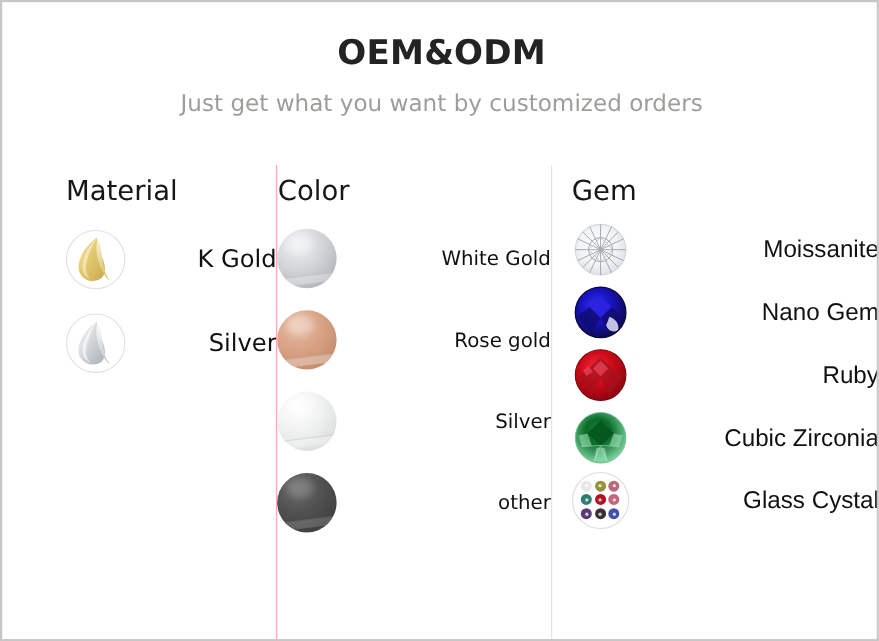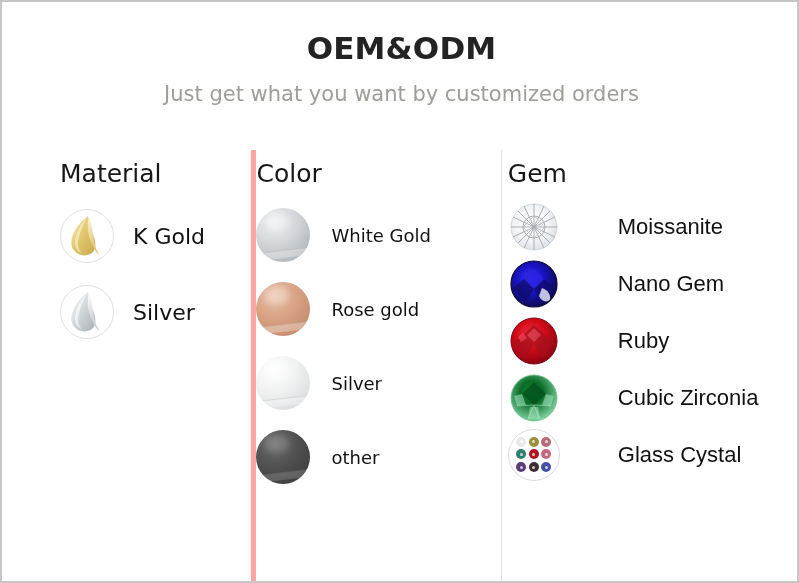--- a/index.html
+++ b/index.html
@@ -52,38 +52,39 @@
     top: 148px;
     width: 795px;
     height: 431px;
     display: flex;
   }
   .col {
     position: relative;
     box-sizing: border-box;
   }
   .col-material { width: 248px; padding-left: 56px; }
-  .col-color    { width: 250px; border-left: 5px solid #fca5a5; }
-  .col-gem      { width: 299px; padding-left: 6px; border-left: 1px solid #e2e2e2; }
+  .col-color    { width: 250px; border-left: 1px solid #fca5a5; }
+  .col-gem      { width: 299px; padding-left: 18px; border-left: 1px solid #e2e2e2; }
 
   .col-head {
     font-family: "DejaVu Sans", sans-serif;
     font-size: 25px;
     font-weight: normal;
     color: #171717;
     margin: 8px 0 0 0;
     line-height: 32px;
   }
 
   .opt-list { margin-top: 8px; }
 
   .opt {
     display: flex;
     align-items: center;
     height: 57px;
+    justify-content: space-between;
   }
   .opt-mat { height: 76px; }
   .opt-col { height: 74px; }
   .opt-gem { height: 57px; gap: 40px; }
 
   .opt-label {
     font-family: "DejaVu Sans", sans-serif;
     font-size: 22px;
     color: #111111;
     white-space: nowrap;

